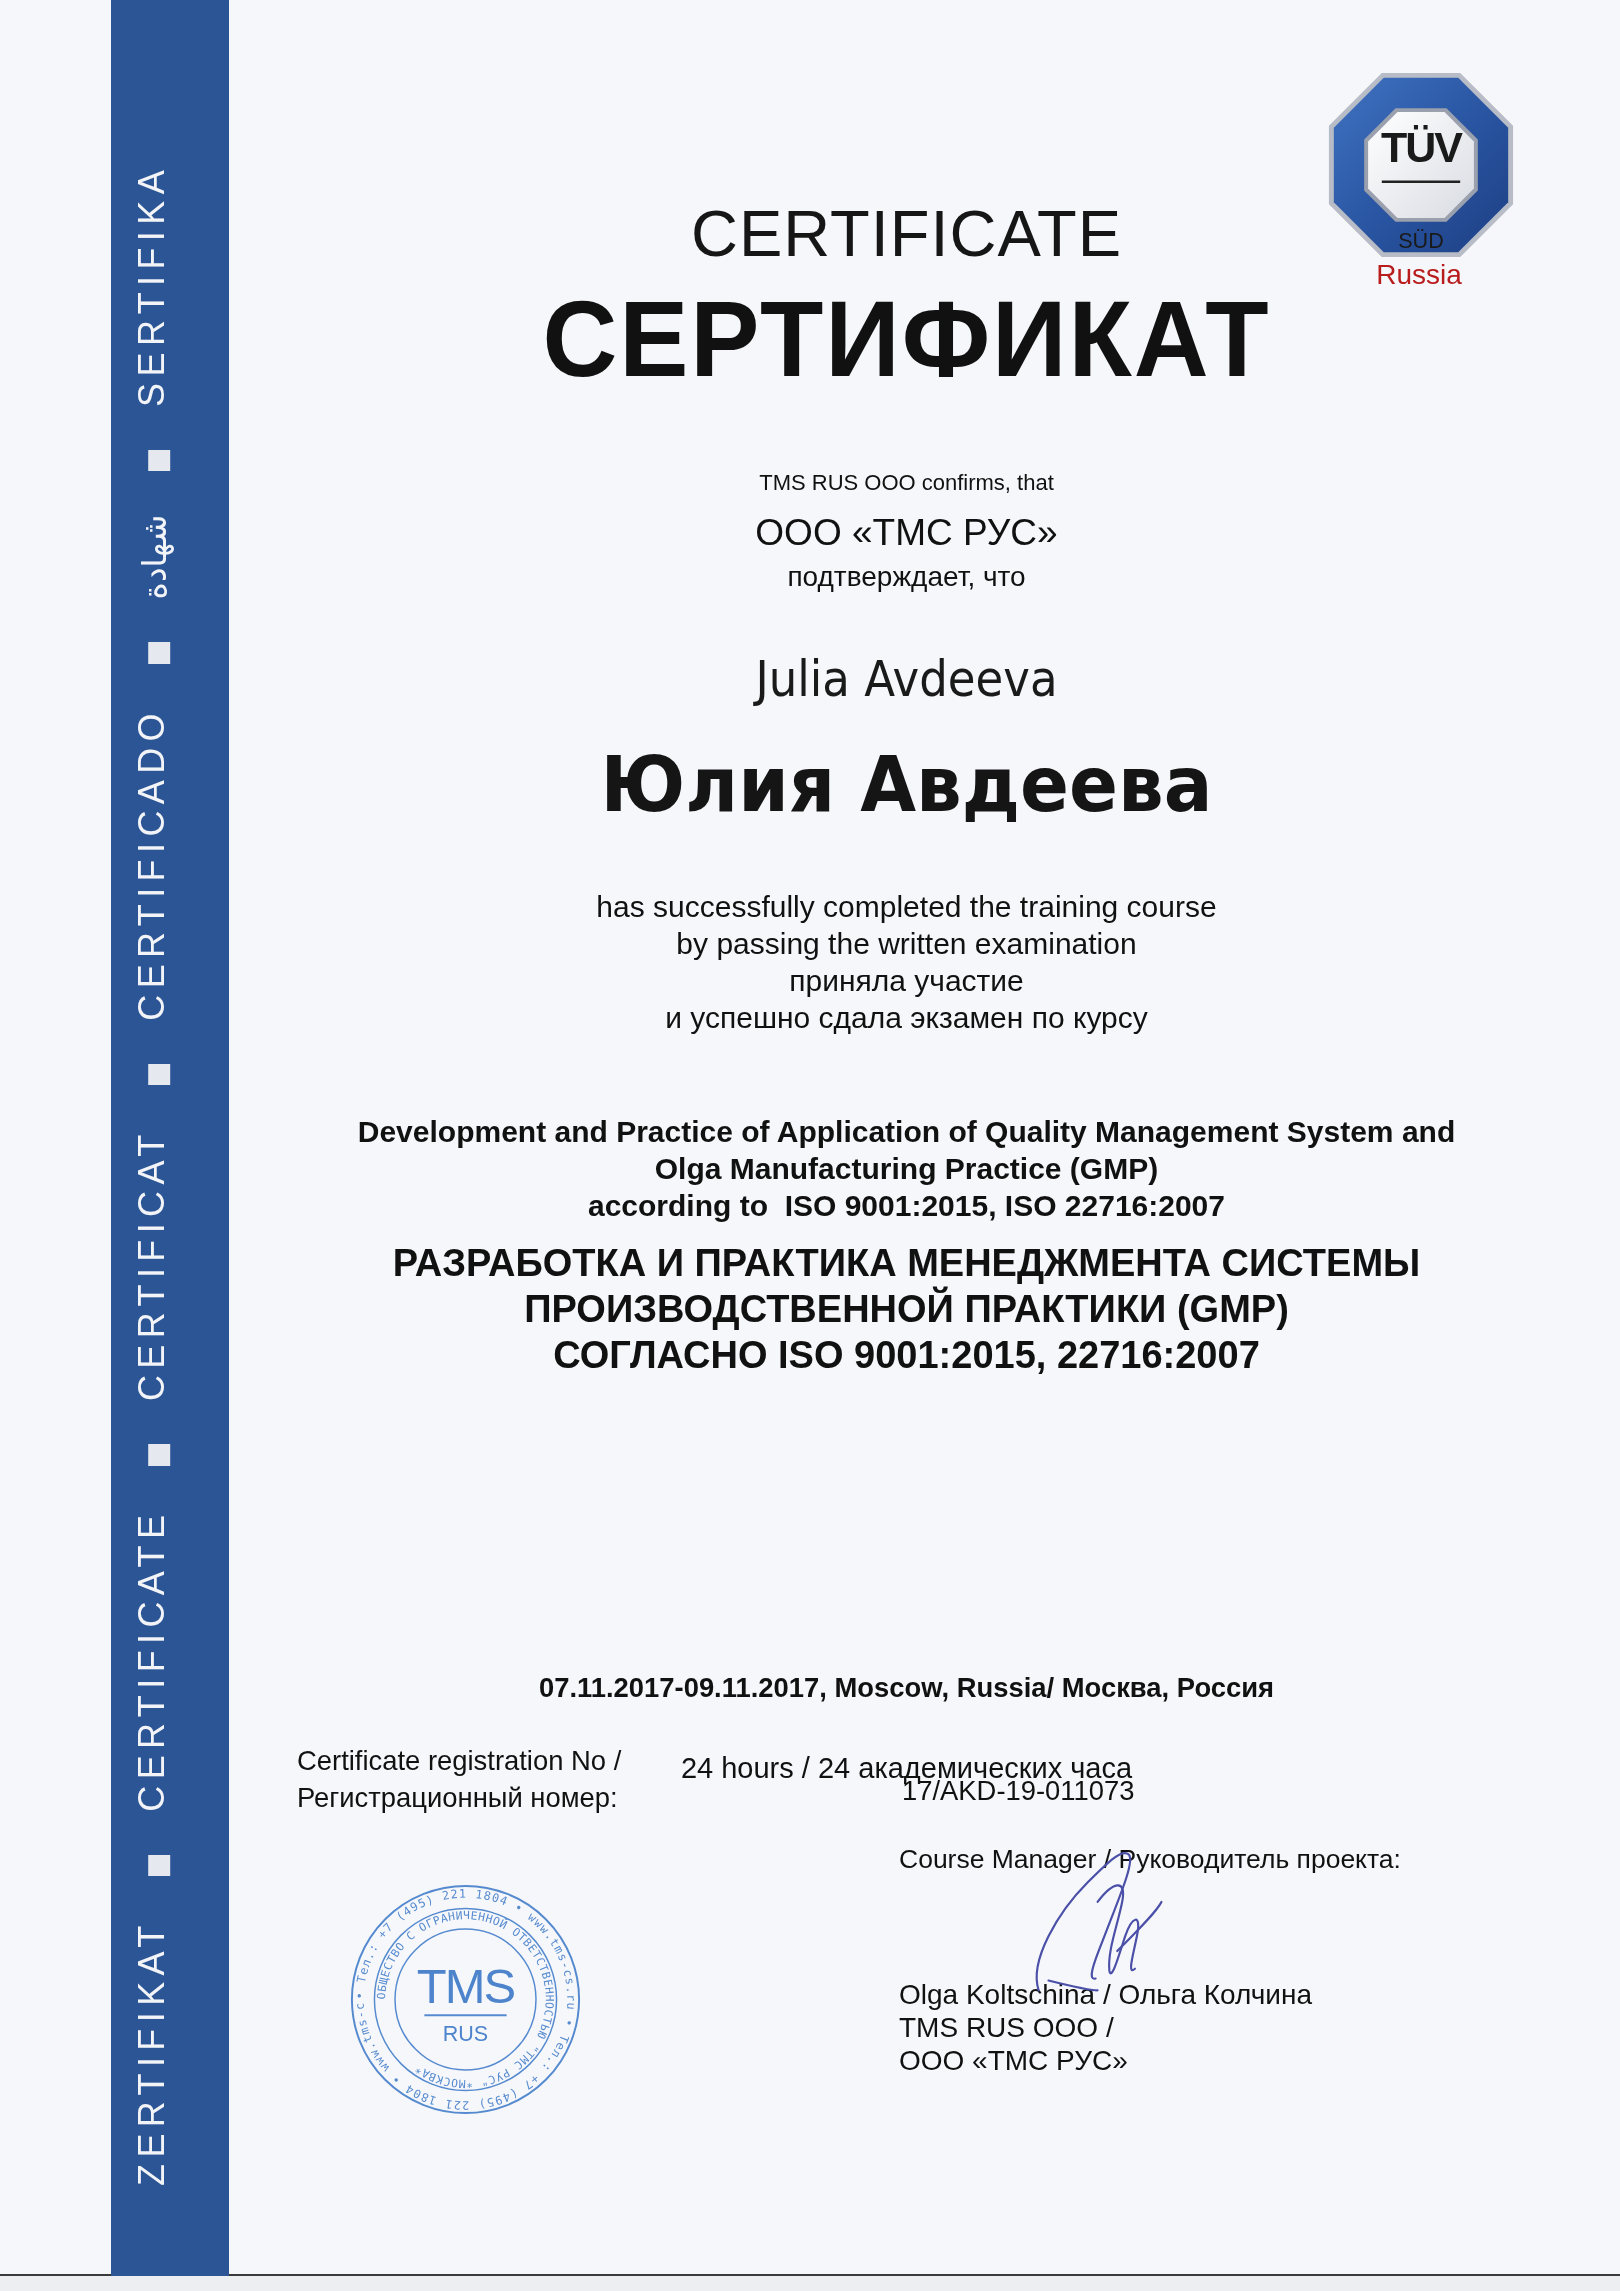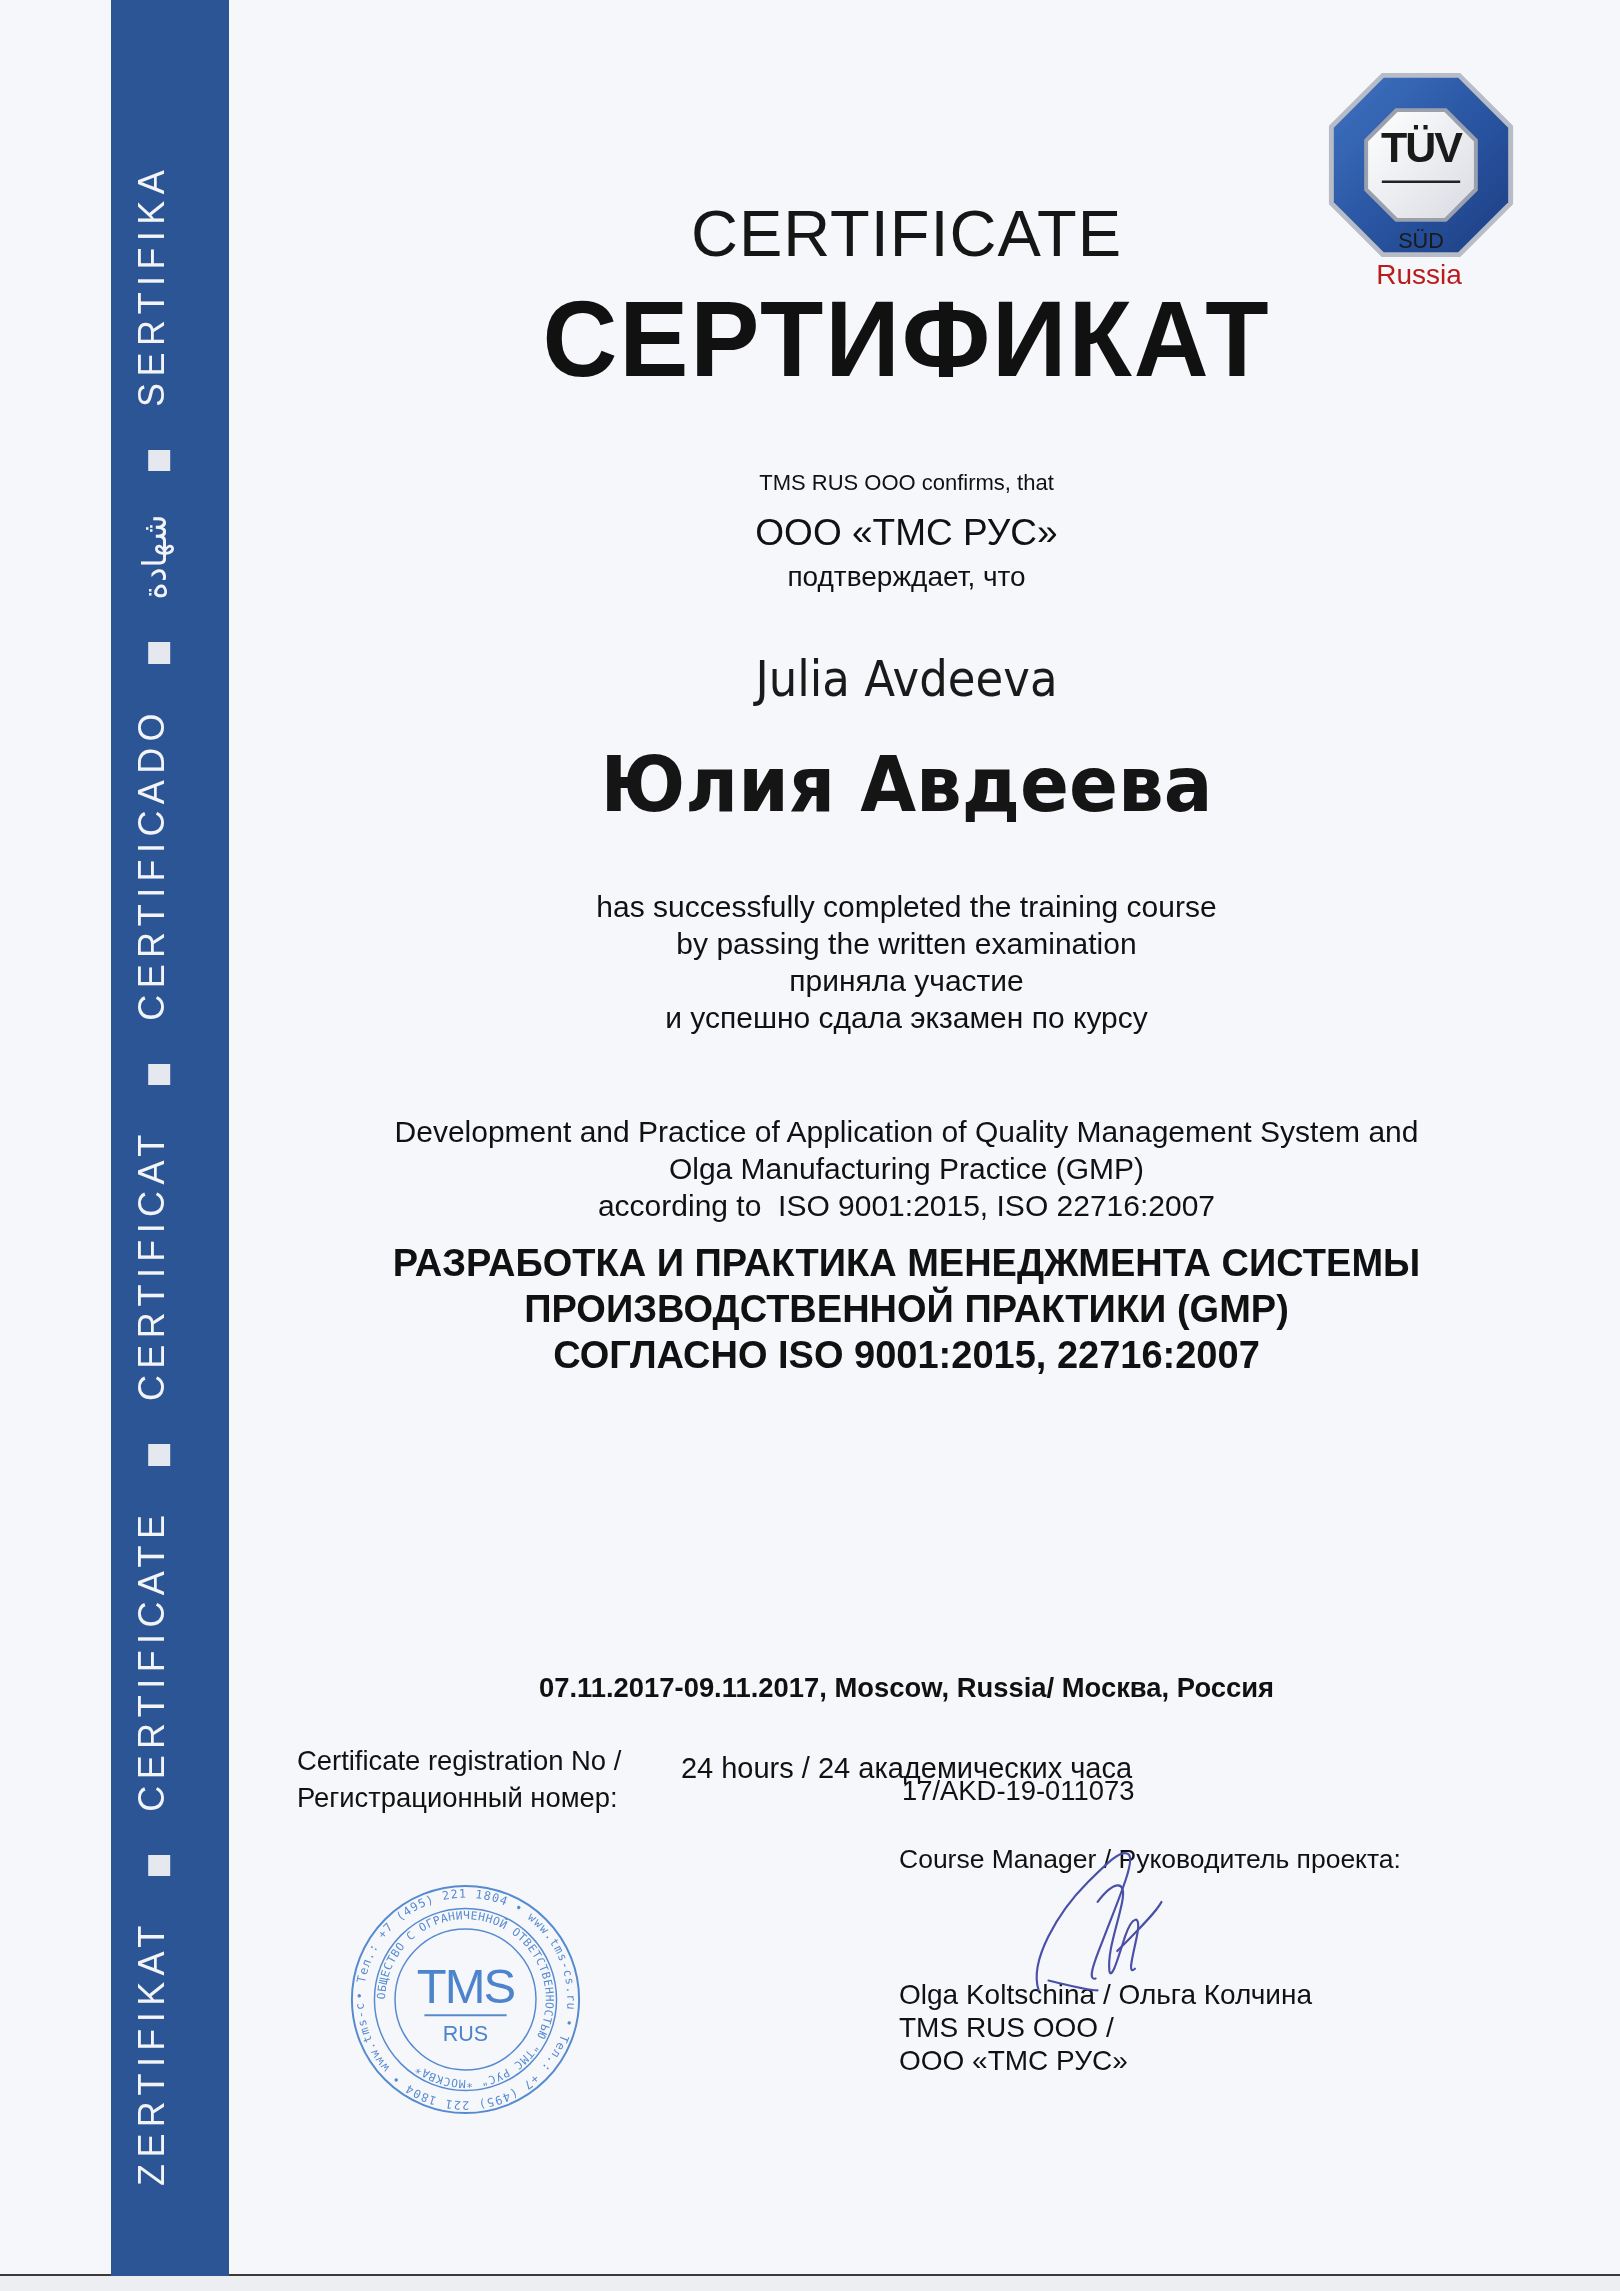--- a/index.html
+++ b/index.html
@@ -39,21 +39,21 @@
 
     .center { position: absolute; left: 284px; width: 1245px; text-align: center; }
     .t-certificate { top: 196px; font-size: 65px; font-weight: 400; letter-spacing: 1px; color: #161616; }
     .t-sertifikat { top: 276px; font-size: 108px; font-weight: 700; letter-spacing: 2px; color: #111; transform: scaleX(0.96); }
     .t-confirm-en { top: 470px; font-size: 22px; }
     .t-confirm-ru1 { top: 512px; font-size: 37px; }
     .t-confirm-ru2 { top: 561px; font-size: 28px; }
     .t-name-en { top: 651px; font-size: 49px; font-family: "DejaVu Sans", sans-serif; font-weight: 400; letter-spacing: 0; color: #1a1a1a; transform: scaleX(0.92); }
     .t-name-ru { top: 740px; font-size: 76px; font-family: "DejaVu Sans", sans-serif; font-weight: 700; color: #151515; transform: scaleX(0.95); }
     .t-desc { top: 888px; font-size: 30px; line-height: 37px; }
-    .t-course-en { top: 1113px; font-size: 30px; line-height: 37px; font-weight: 400; }
+    .t-course-en { top: 1113px; font-size: 30px; line-height: 37px; font-weight: 700; }
     .t-course-ru { top: 1240px; font-size: 38px; line-height: 46px; font-weight: 700; }
     .t-dates { top: 1672px; font-size: 27.4px; font-weight: 700; }
     .t-hours { top: 1752px; font-size: 29px; font-weight: 400; }
 
     .reg-label { position: absolute; left: 297px; top: 1742px; font-size: 27.4px; line-height: 37px; }
     .reg-number { position: absolute; left: 902px; top: 1775px; font-size: 27.4px; }
     .mgr-label { position: absolute; left: 899px; top: 1844px; font-size: 26.5px; }
     .mgr-block { position: absolute; left: 899px; top: 1978px; font-size: 28px; line-height: 33px; }
 
     .stamp { position: absolute; left: 348px; top: 1882px; width: 235px; height: 235px; }

